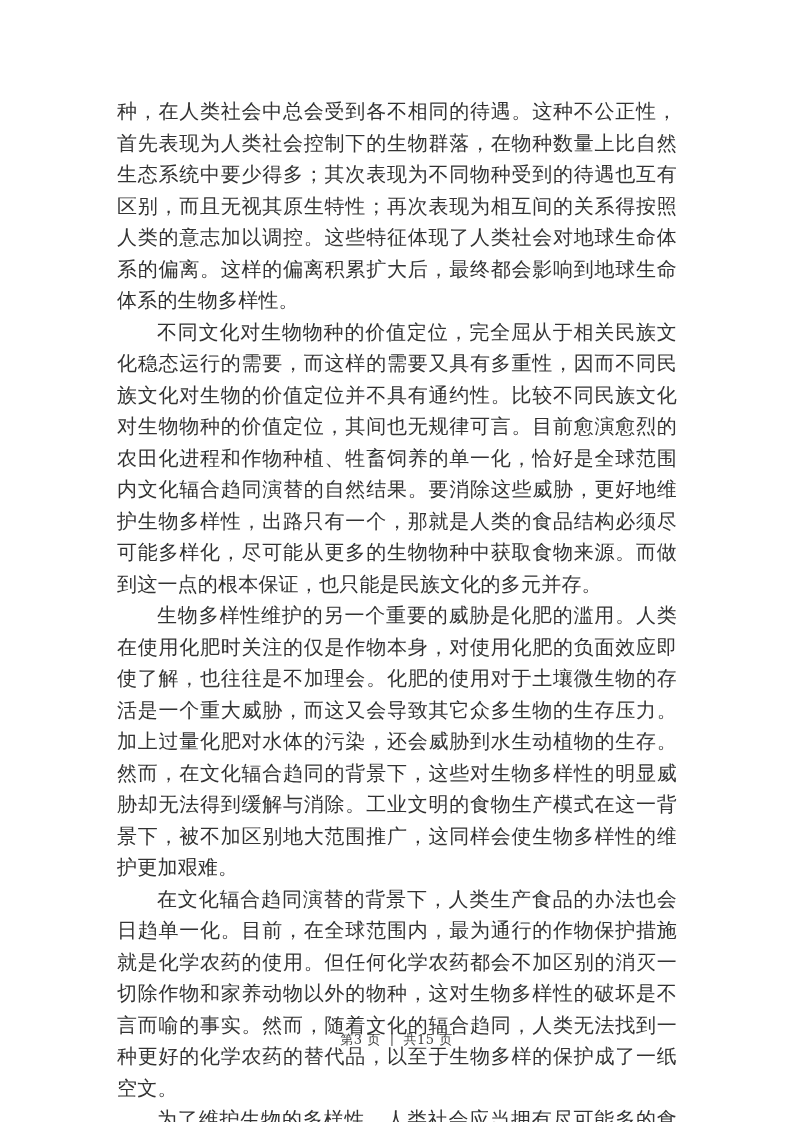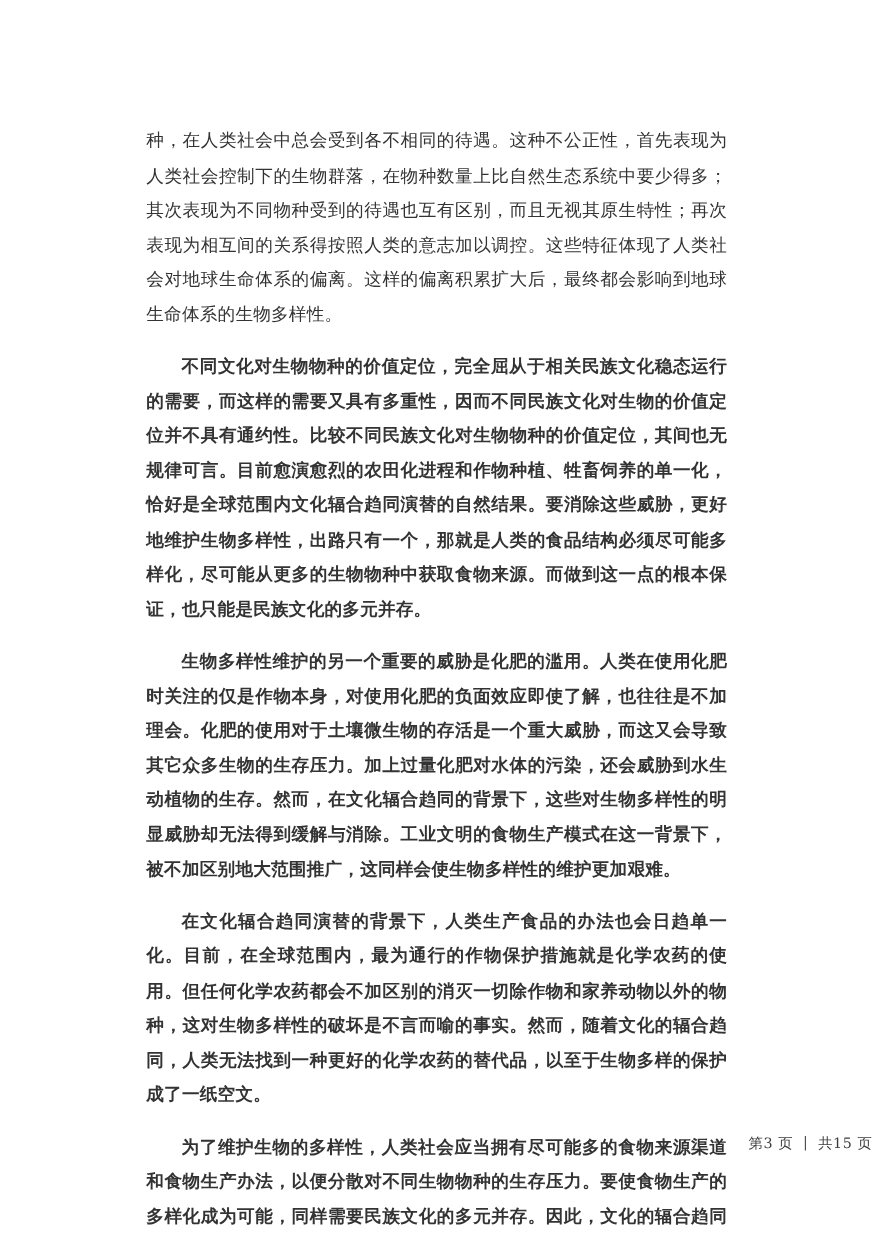--- a/index.html
+++ b/index.html
@@ -15,39 +15,38 @@
   }
   .page {
     position: relative;
     box-sizing: border-box;
     width: 793px;
     height: 1122px;
     background: #ffffff;
     padding: 96px 116px 0 117px;
   }
   .doc-body p {
-    margin: 16px;
+    margin: 0;
     padding: 0;
-    font-size: 16px;
+    font-size: 20px;
     line-height: 31.5px;
     color: #333333;
     text-align: justify;
     letter-spacing: 0.2px;
     word-break: break-all;
   }
   .doc-body p.indent {
     text-indent: 2em;
-    font-weight: bold;
   }
   .page-footer {
     position: absolute;
     left: 0;
     right: 0;
     top: 1031px;
-    text-align: right;
+    text-align: center;
     font-size: 13px;
     color: #3d3d3d;
     letter-spacing: 0.5px;
   }
   .page-footer .sep {
     display: inline-block;
     margin: 0 9px;
     color: #4a4a4a;
     transform: translateY(-1px);
   }

